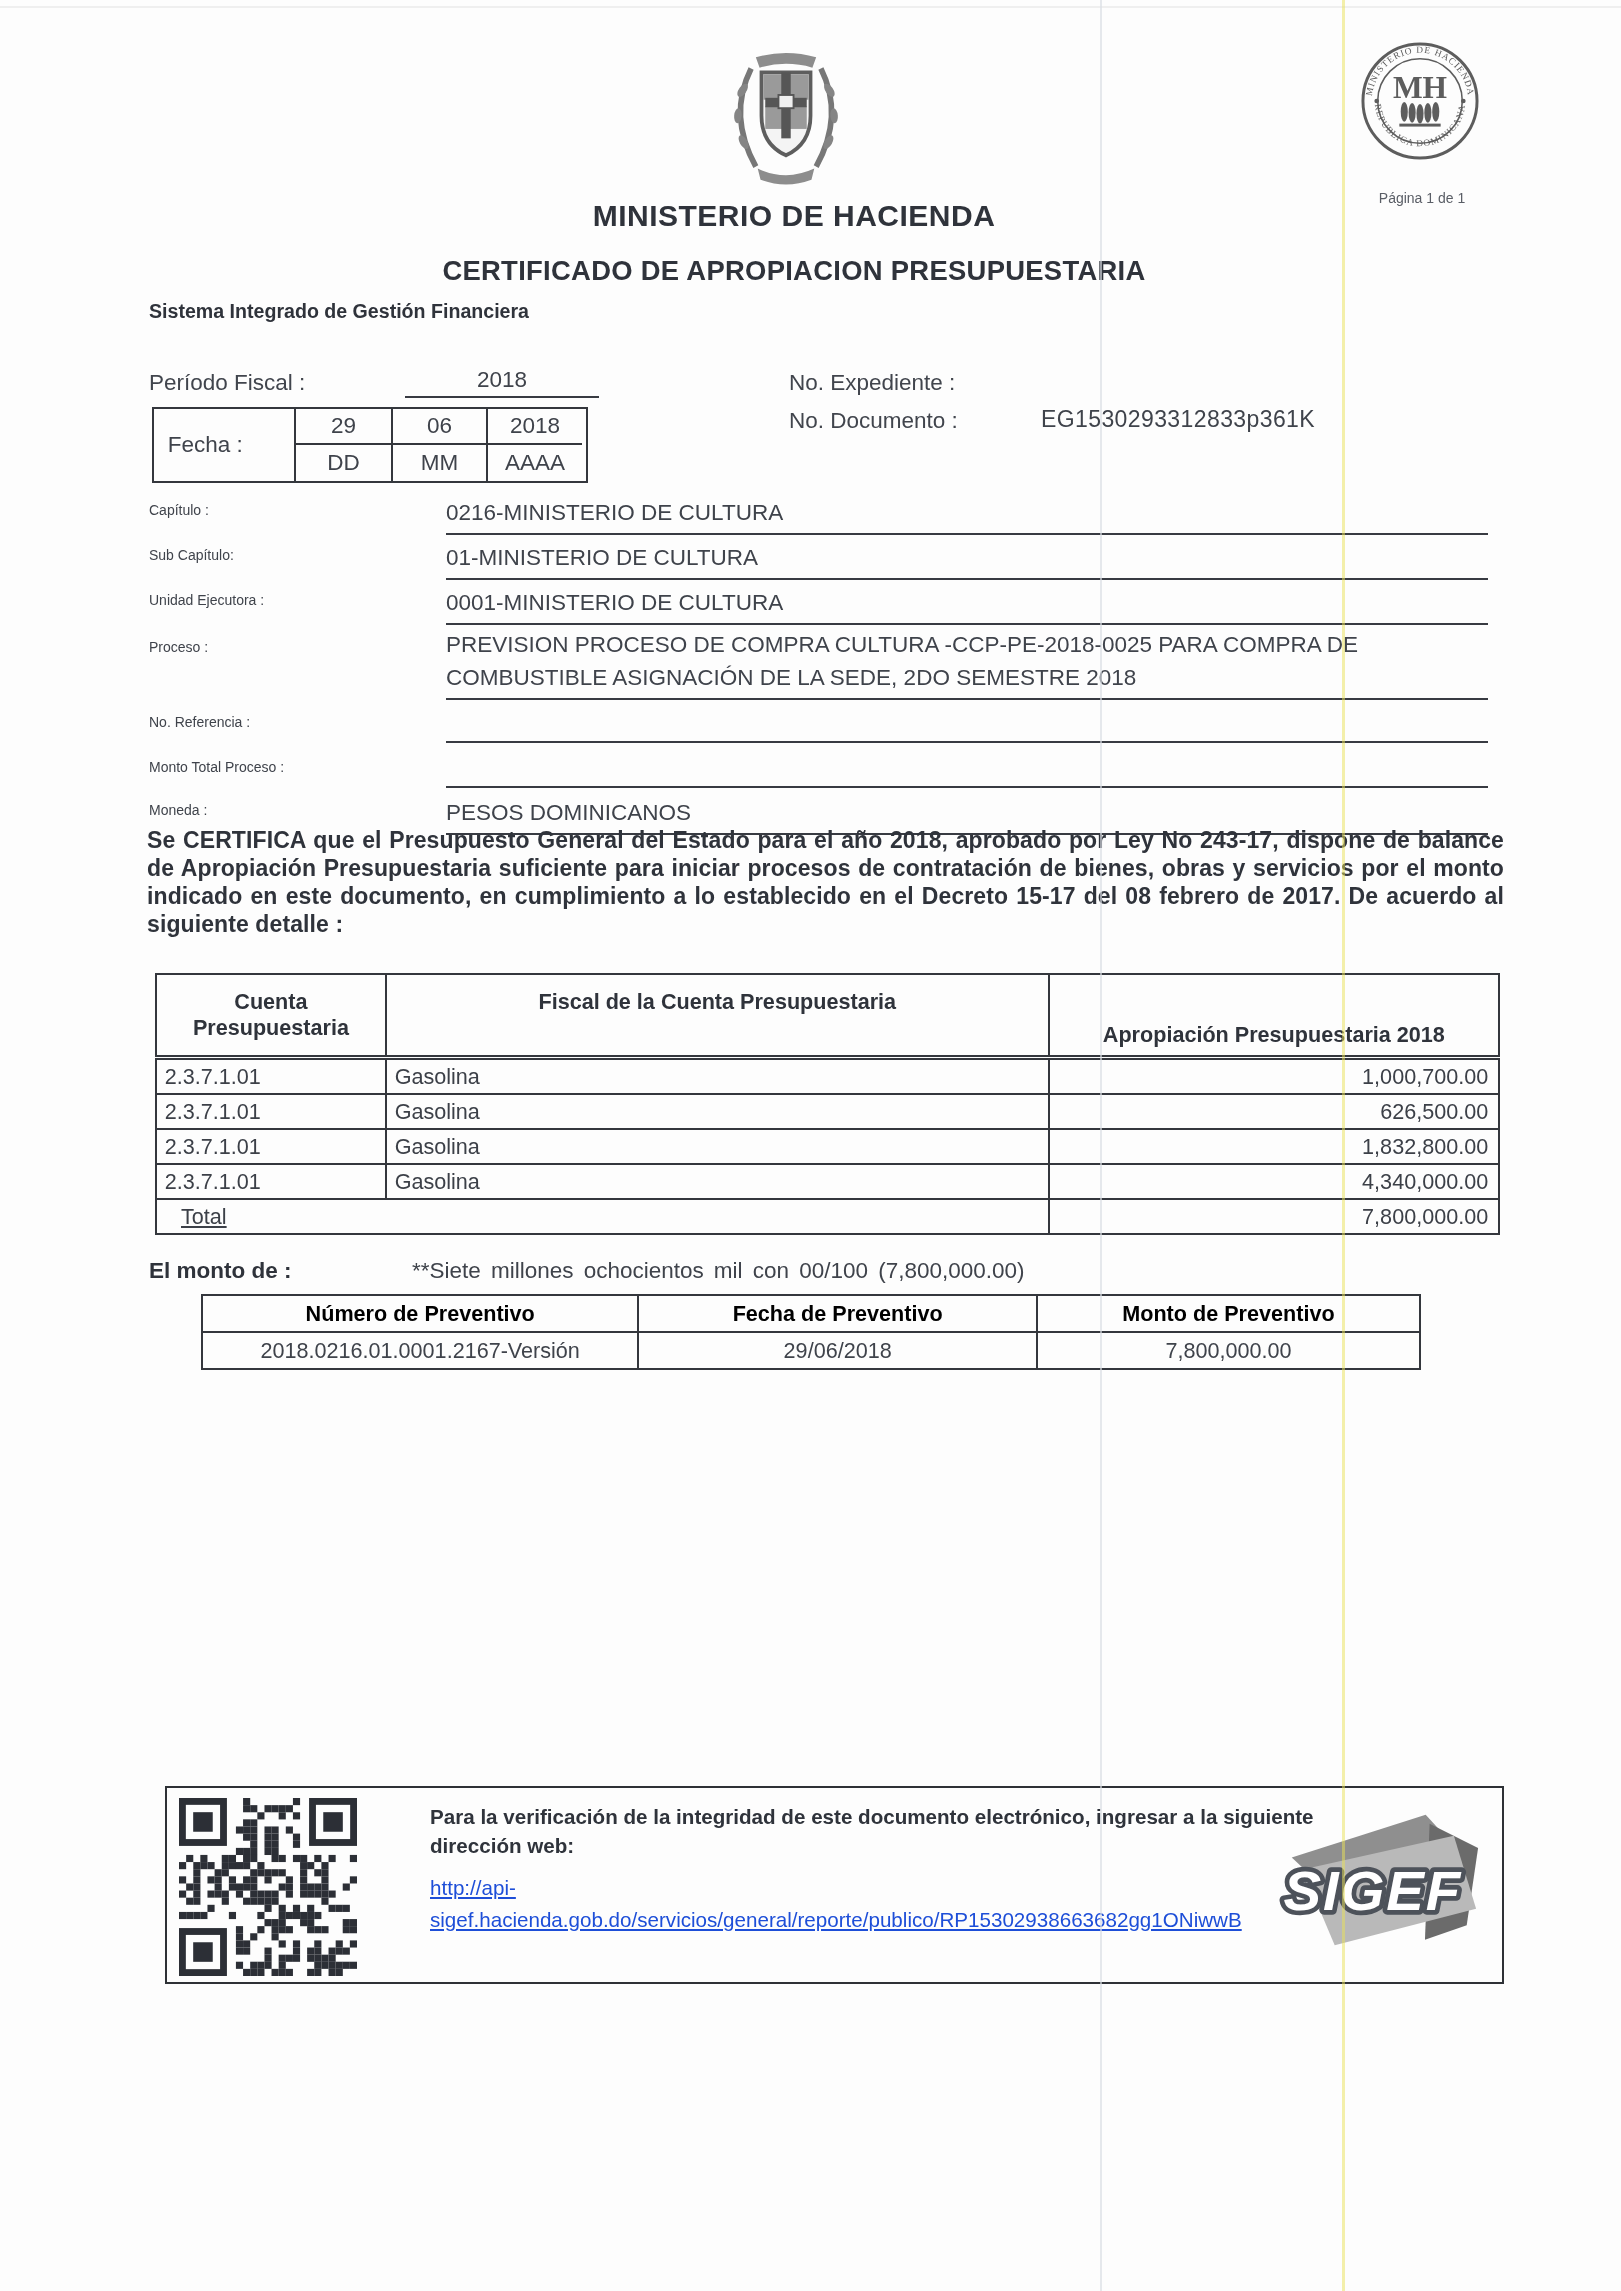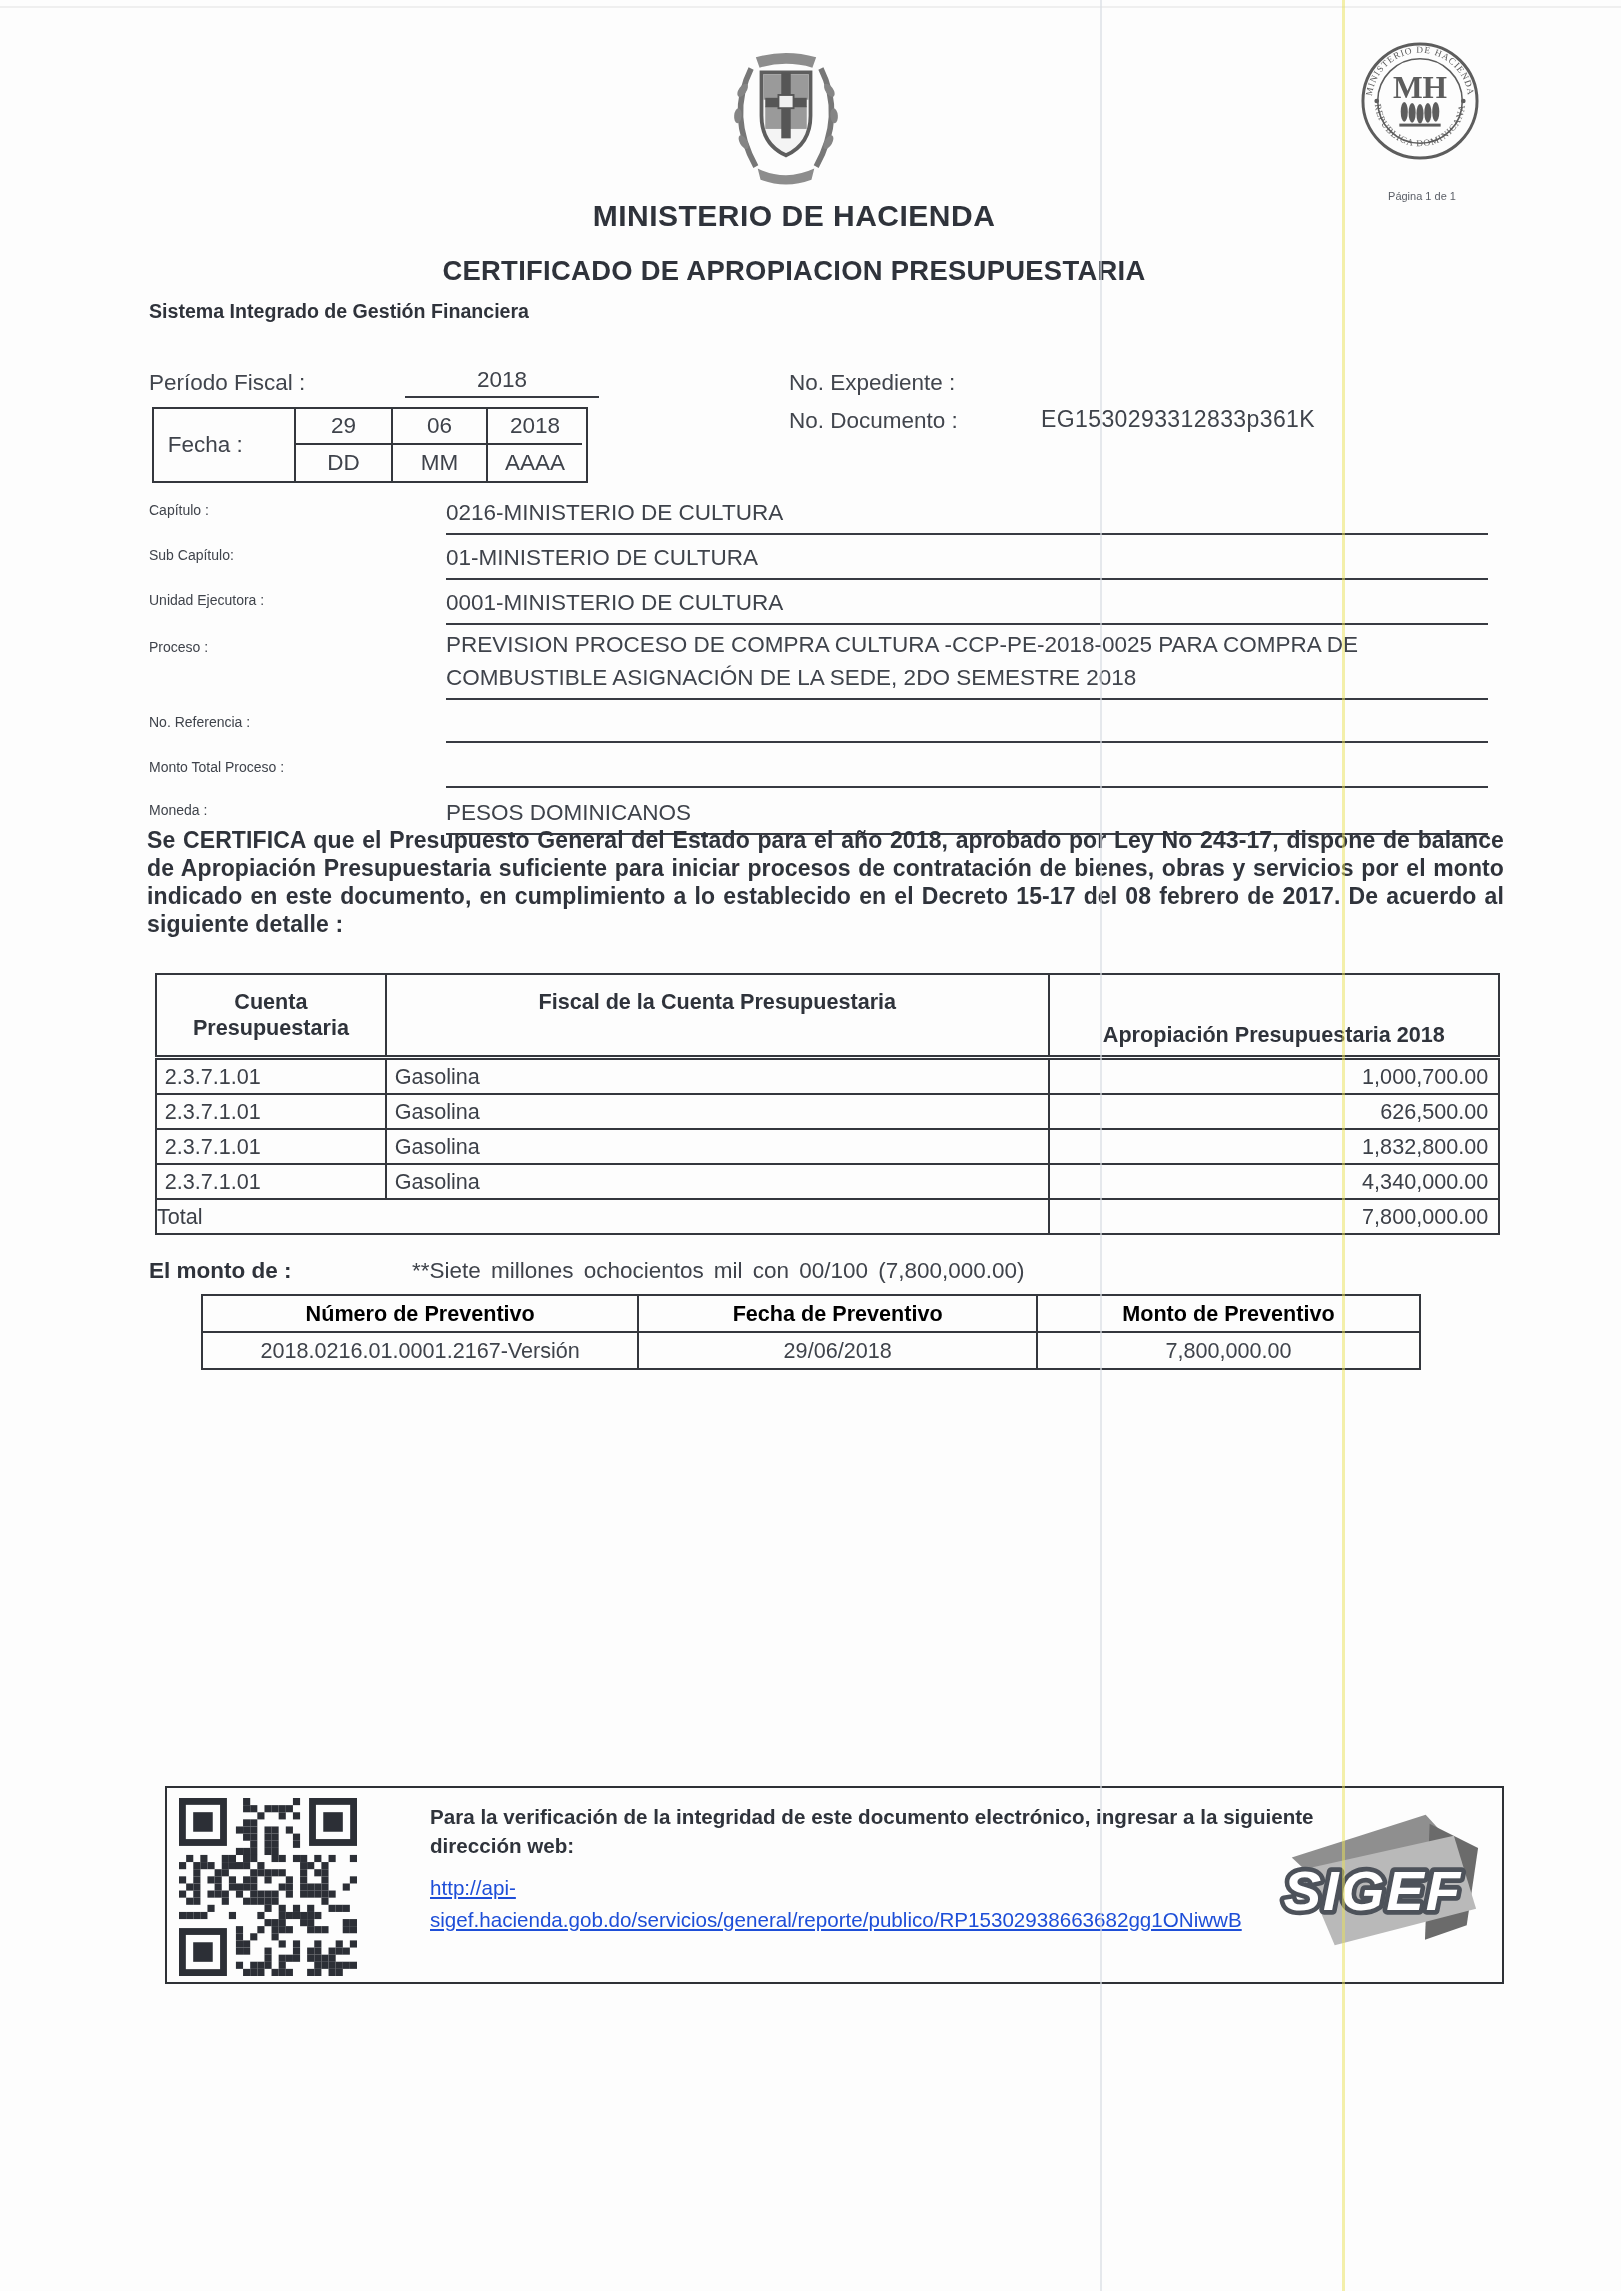--- a/index.html
+++ b/index.html
@@ -11,21 +11,21 @@
   .bold{font-weight:bold;color:#2f333b;}
   
   .scanline-top{left:0;top:5.9px;width:1621px;height:2px;background:#efefef;}
   .vline-gray{left:1100px;top:0;width:2px;height:2292px;background:#d9dde3;opacity:.65;}
   .vline-yellow{left:1342px;top:0;width:2.9px;height:2292px;background:#e9e157;opacity:.5;}
   
   .coat{left:720px;top:47px;}
   .ministry{left:0;top:199px;width:1588px;text-align:center;font-size:30px;letter-spacing:0.5px;}
   .doc-title{left:0;top:255px;width:1588px;text-align:center;font-size:27.4px;letter-spacing:0.3px;}
   .seal{left:1360px;top:41px;}
-  .page-label{left:1351px;top:190px;width:142px;text-align:center;font-size:11px;color:#5a5e66;}
+  .page-label{left:1351px;top:190px;width:142px;text-align:center;font-size:14px;color:#5a5e66;}
   .system{left:149px;top:300px;font-size:19.6px;}
   
   .lbl{font-size:22.5px;color:#41454d;}
   .periodo-lbl{left:149px;top:370px;}
   .periodo-val{left:405px;top:367px;width:194px;text-align:center;font-size:22.5px;
     border-bottom:2.9px solid #383b42;padding-bottom:2.9px;}
   .exp-lbl{left:789px;top:370px;}
   .doc-lbl{left:789px;top:408px;}
   .doc-val{left:1041px;top:406px;font-size:23px;letter-spacing:0.4px;}
   
@@ -46,21 +46,21 @@
   
   .acct{left:155px;top:973px;width:1345px;border-collapse:collapse;font-size:21.6px;color:#3c4048;}
   .acct th,.acct td{border:2px solid #34373d;}
   .acct th{font-weight:bold;color:#2f333b;text-align:center;border-bottom:5.9px double #34373d;}
   .acct th.h-cuenta{width:227px;height:78px;}
   .acct th.h-nombre{width:667px;vertical-align:top;padding-top:13.7px;}
   .acct th.h-monto{width:451px;vertical-align:bottom;padding-bottom:7px;}
   .acct td{height:33px;padding:0 7.8px;}
   .acct td.col-cuenta,.acct td.col-nombre{text-align:left;}
   .acct td.col-monto{text-align:right;padding-right:9.8px;margin-left:8px;}
-  .acct td.total-lbl{text-align:left;padding-left:0;}
+  .acct td.total-lbl{text-align:left;padding-left:24px;text-decoration:underline;}
   
   .monto-lbl{left:149px;top:1258px;font-size:22.5px;}
   .monto-val{left:412px;top:1258px;font-size:22.5px;word-spacing:3.9px;}
   
   .prev{left:201px;top:1294px;width:1220px;border-collapse:collapse;font-size:21.6px;}
   .prev td{border:2px solid #34373d;text-align:center;height:33px;}
   .prev .ph{font-weight:bold;color:#000000;}
   .prev .c1{width:436px;}.prev .c2{width:400px;}.prev .c3{width:384px;}
   
   .verif{left:165px;top:1786px;width:1335px;height:194px;border:2.9px solid #2e3136;}

